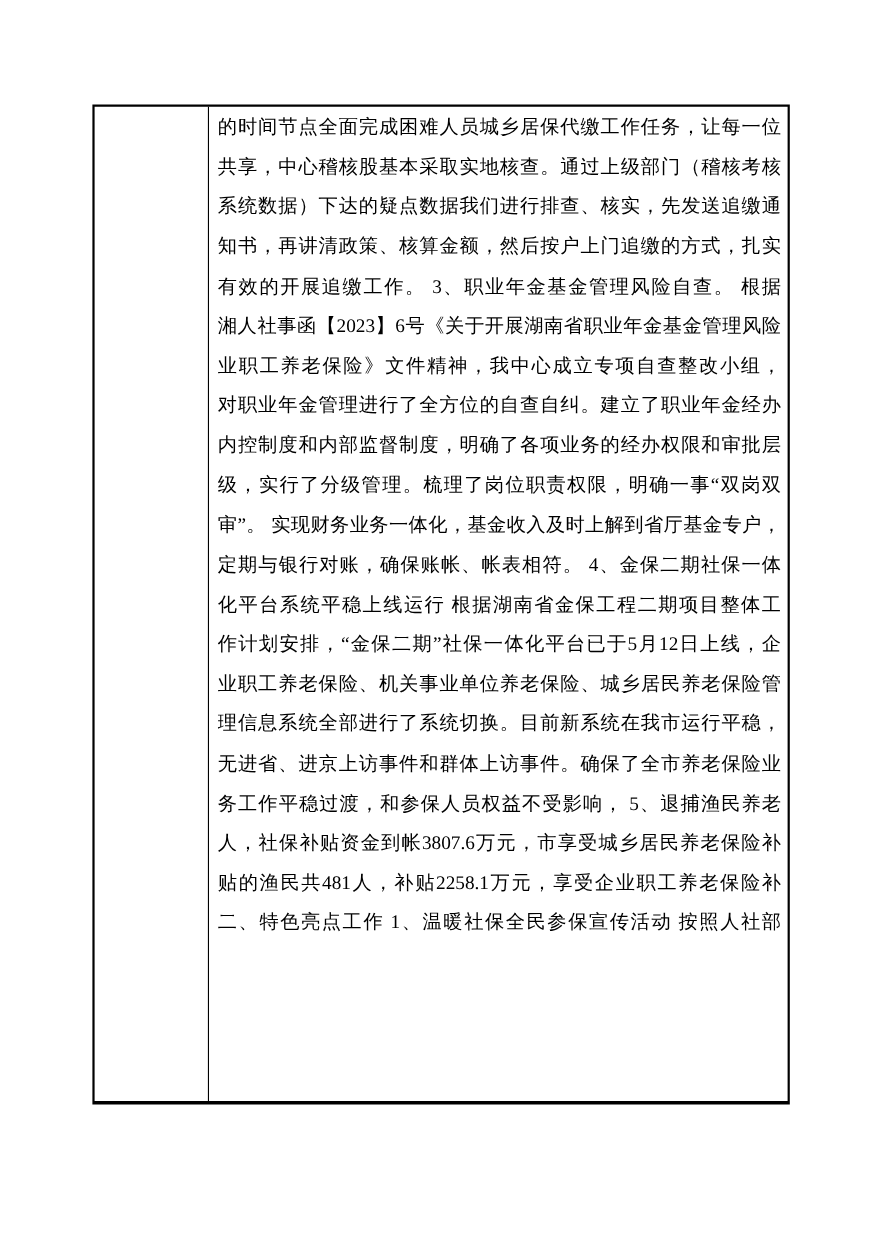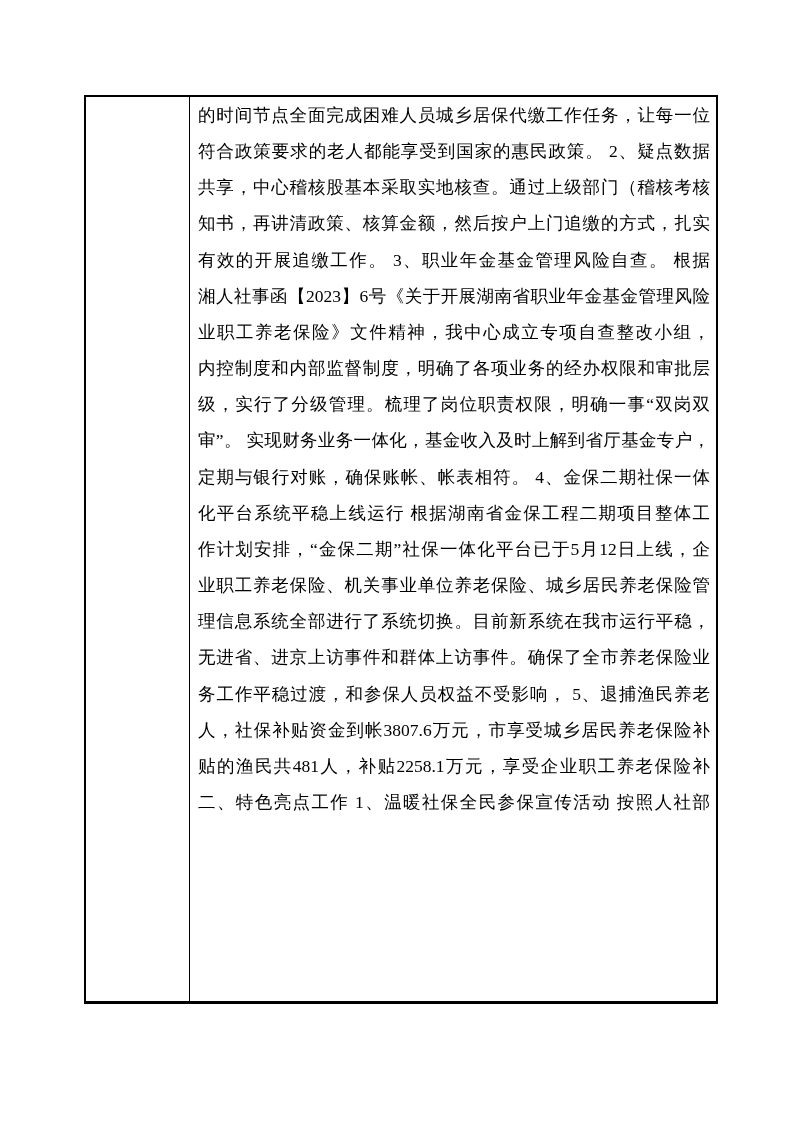--- a/index.html
+++ b/index.html
@@ -48,26 +48,27 @@
     overflow: hidden;
   }
 </style>
 </head>
 <body>
 
 <div class="report-table">
   <div class="label-cell"></div>
   <div class="content-cell">
     <div class="text-line">的时间节点全面完成困难人员城乡居保代缴工作任务，让每一位</div>
-    <div class="text-line">符合政策要求的老人都能享受到国家的惠民政策。 2、疑点数据</div>
     <div class="text-line">共享，中心稽核股基本采取实地核查。通过上级部门（稽核考核</div>
+    <div class="text-line">系统数据）下达的疑点数据我们进行排查、核实，先发送追缴通</div>
     <div class="text-line">知书，再讲清政策、核算金额，然后按户上门追缴的方式，扎实</div>
     <div class="text-line">有效的开展追缴工作。  3、职业年金基金管理风险自查。 根据</div>
     <div class="text-line">湘人社事函【2023】6号《关于开展湖南省职业年金基金管理风险</div>
     <div class="text-line">业职工养老保险》文件精神，我中心成立专项自查整改小组，</div>
+    <div class="text-line">对职业年金管理进行了全方位的自查自纠。建立了职业年金经办</div>
     <div class="text-line">内控制度和内部监督制度，明确了各项业务的经办权限和审批层</div>
     <div class="text-line">级，实行了分级管理。梳理了岗位职责权限，明确一事“双岗双</div>
     <div class="text-line">审”。 实现财务业务一体化，基金收入及时上解到省厅基金专户，</div>
     <div class="text-line">定期与银行对账，确保账帐、帐表相符。 4、金保二期社保一体</div>
     <div class="text-line">化平台系统平稳上线运行 根据湖南省金保工程二期项目整体工</div>
     <div class="text-line">作计划安排，“金保二期”社保一体化平台已于5月12日上线，企</div>
     <div class="text-line">业职工养老保险、机关事业单位养老保险、城乡居民养老保险管</div>
     <div class="text-line">理信息系统全部进行了系统切换。目前新系统在我市运行平稳，</div>
     <div class="text-line">无进省、进京上访事件和群体上访事件。确保了全市养老保险业</div>
     <div class="text-line">务工作平稳过渡，和参保人员权益不受影响， 5、退捕渔民养老</div>

